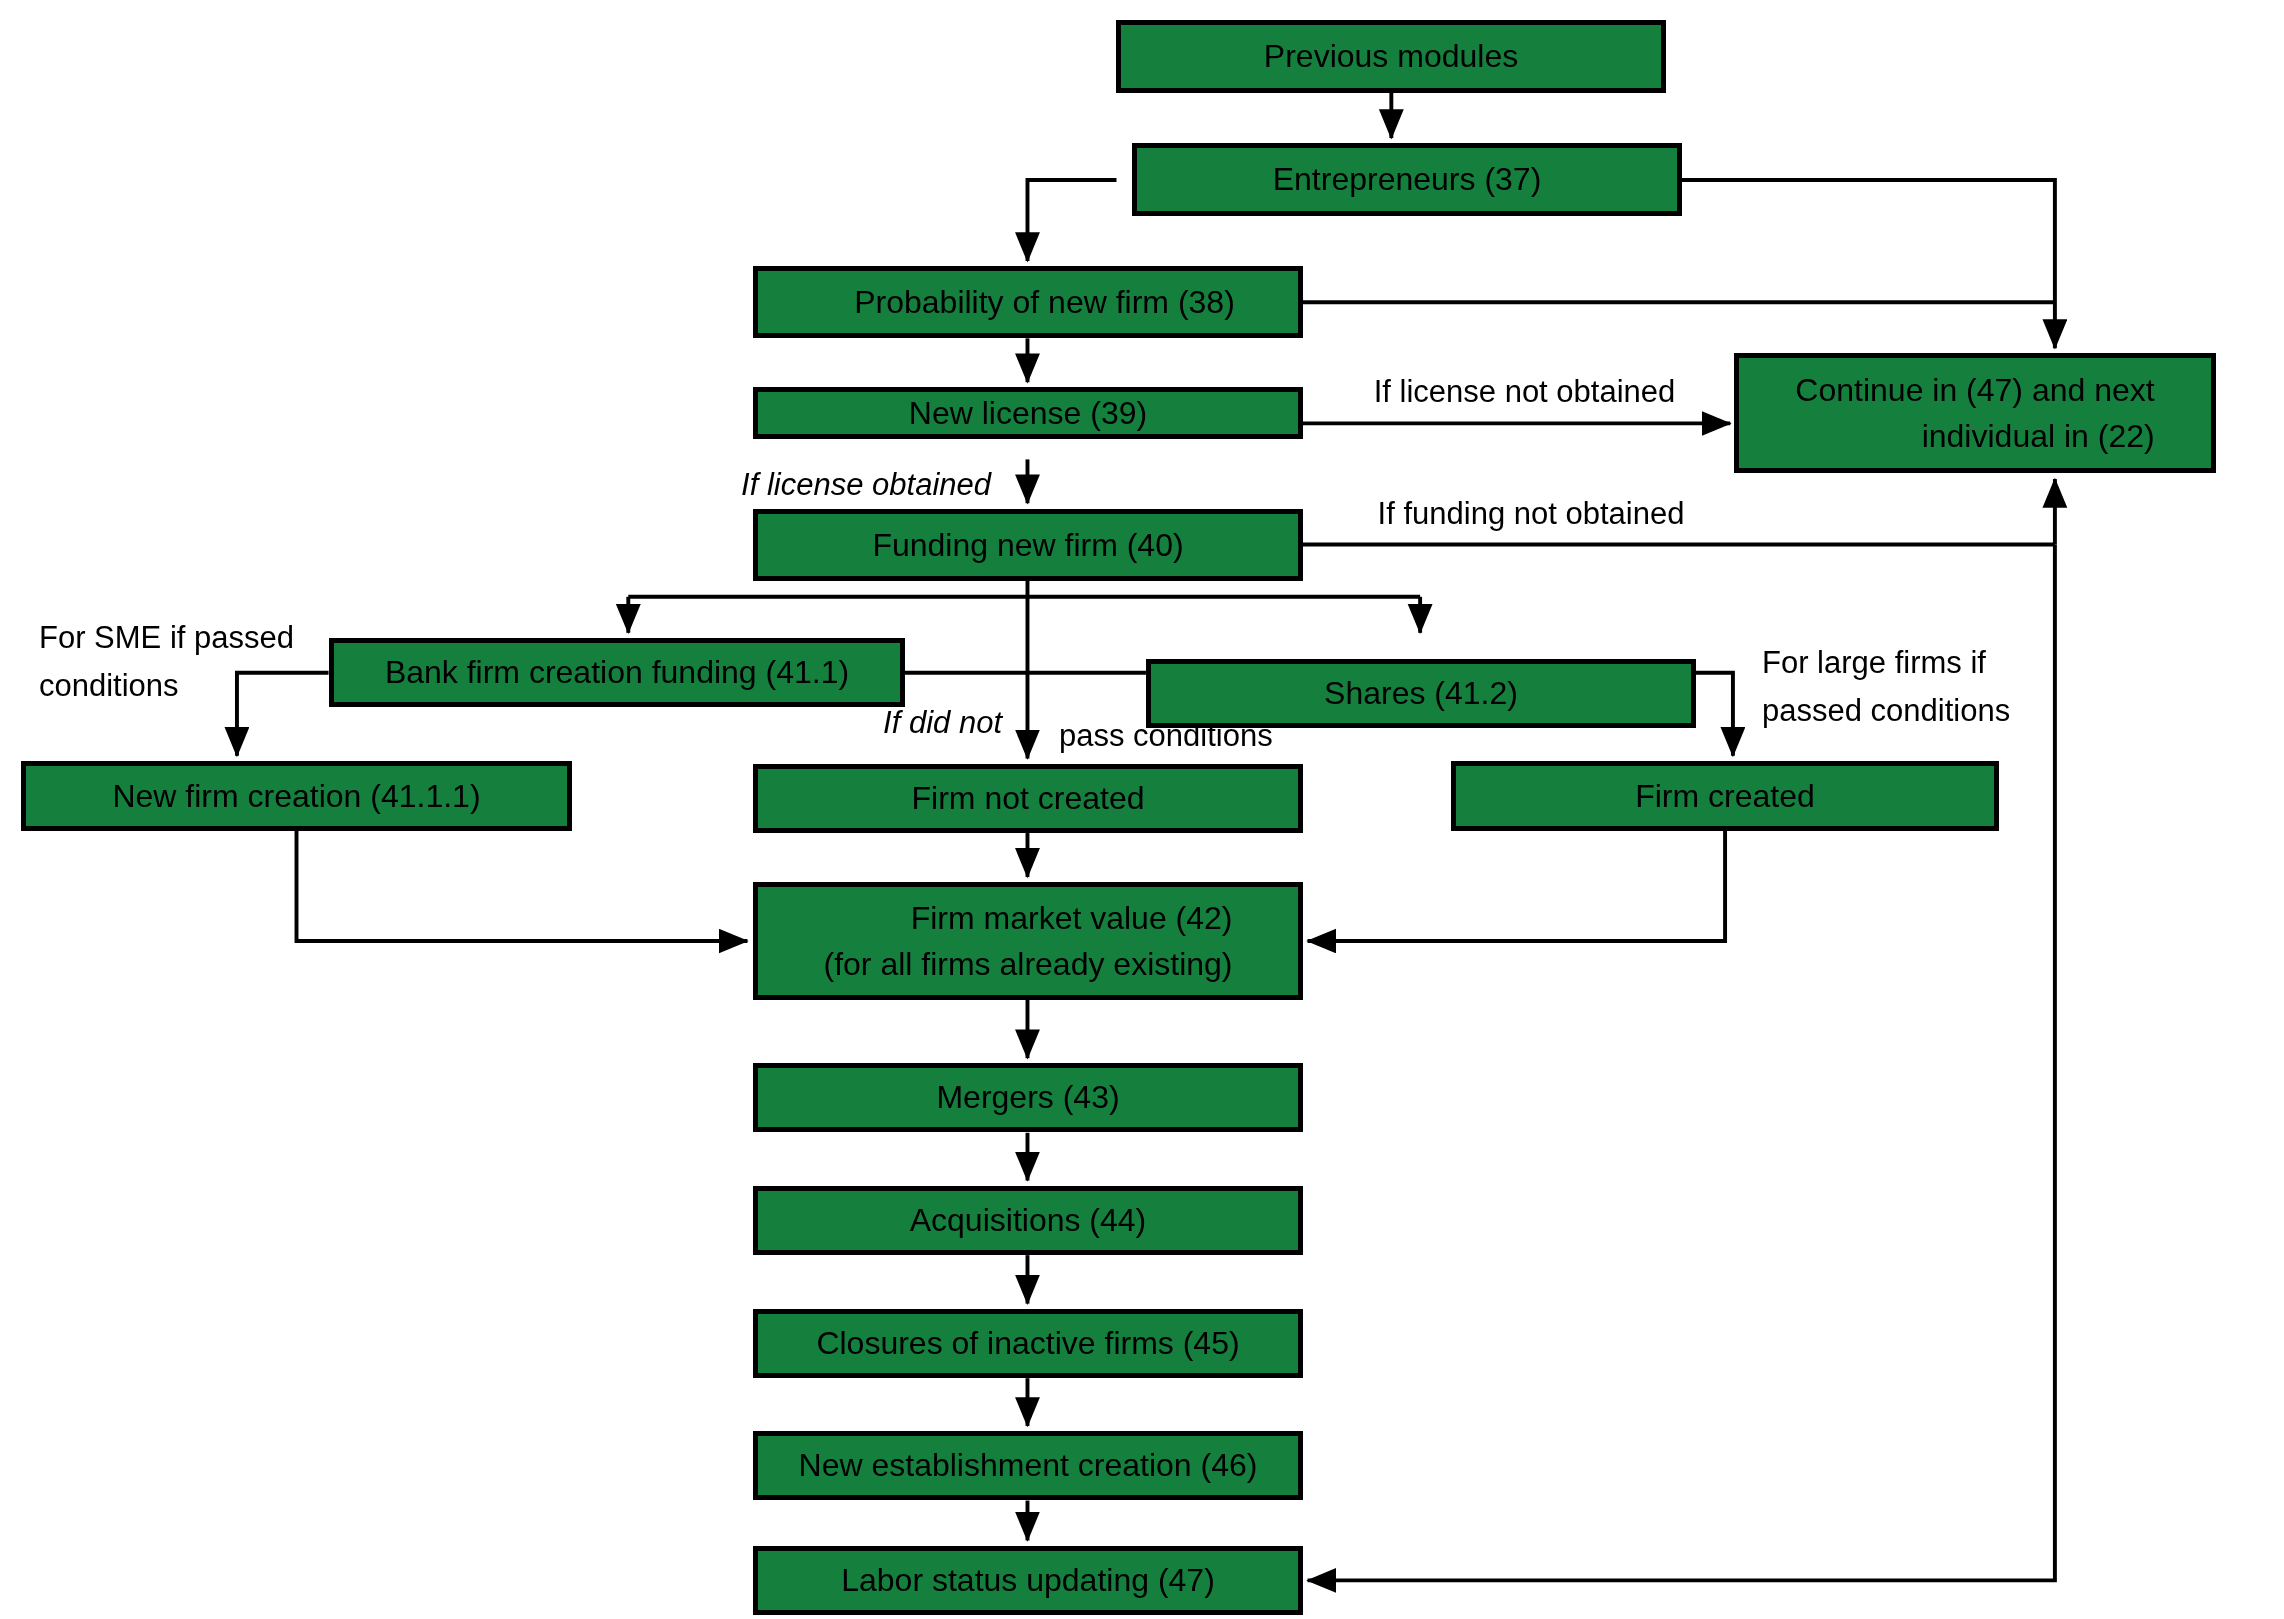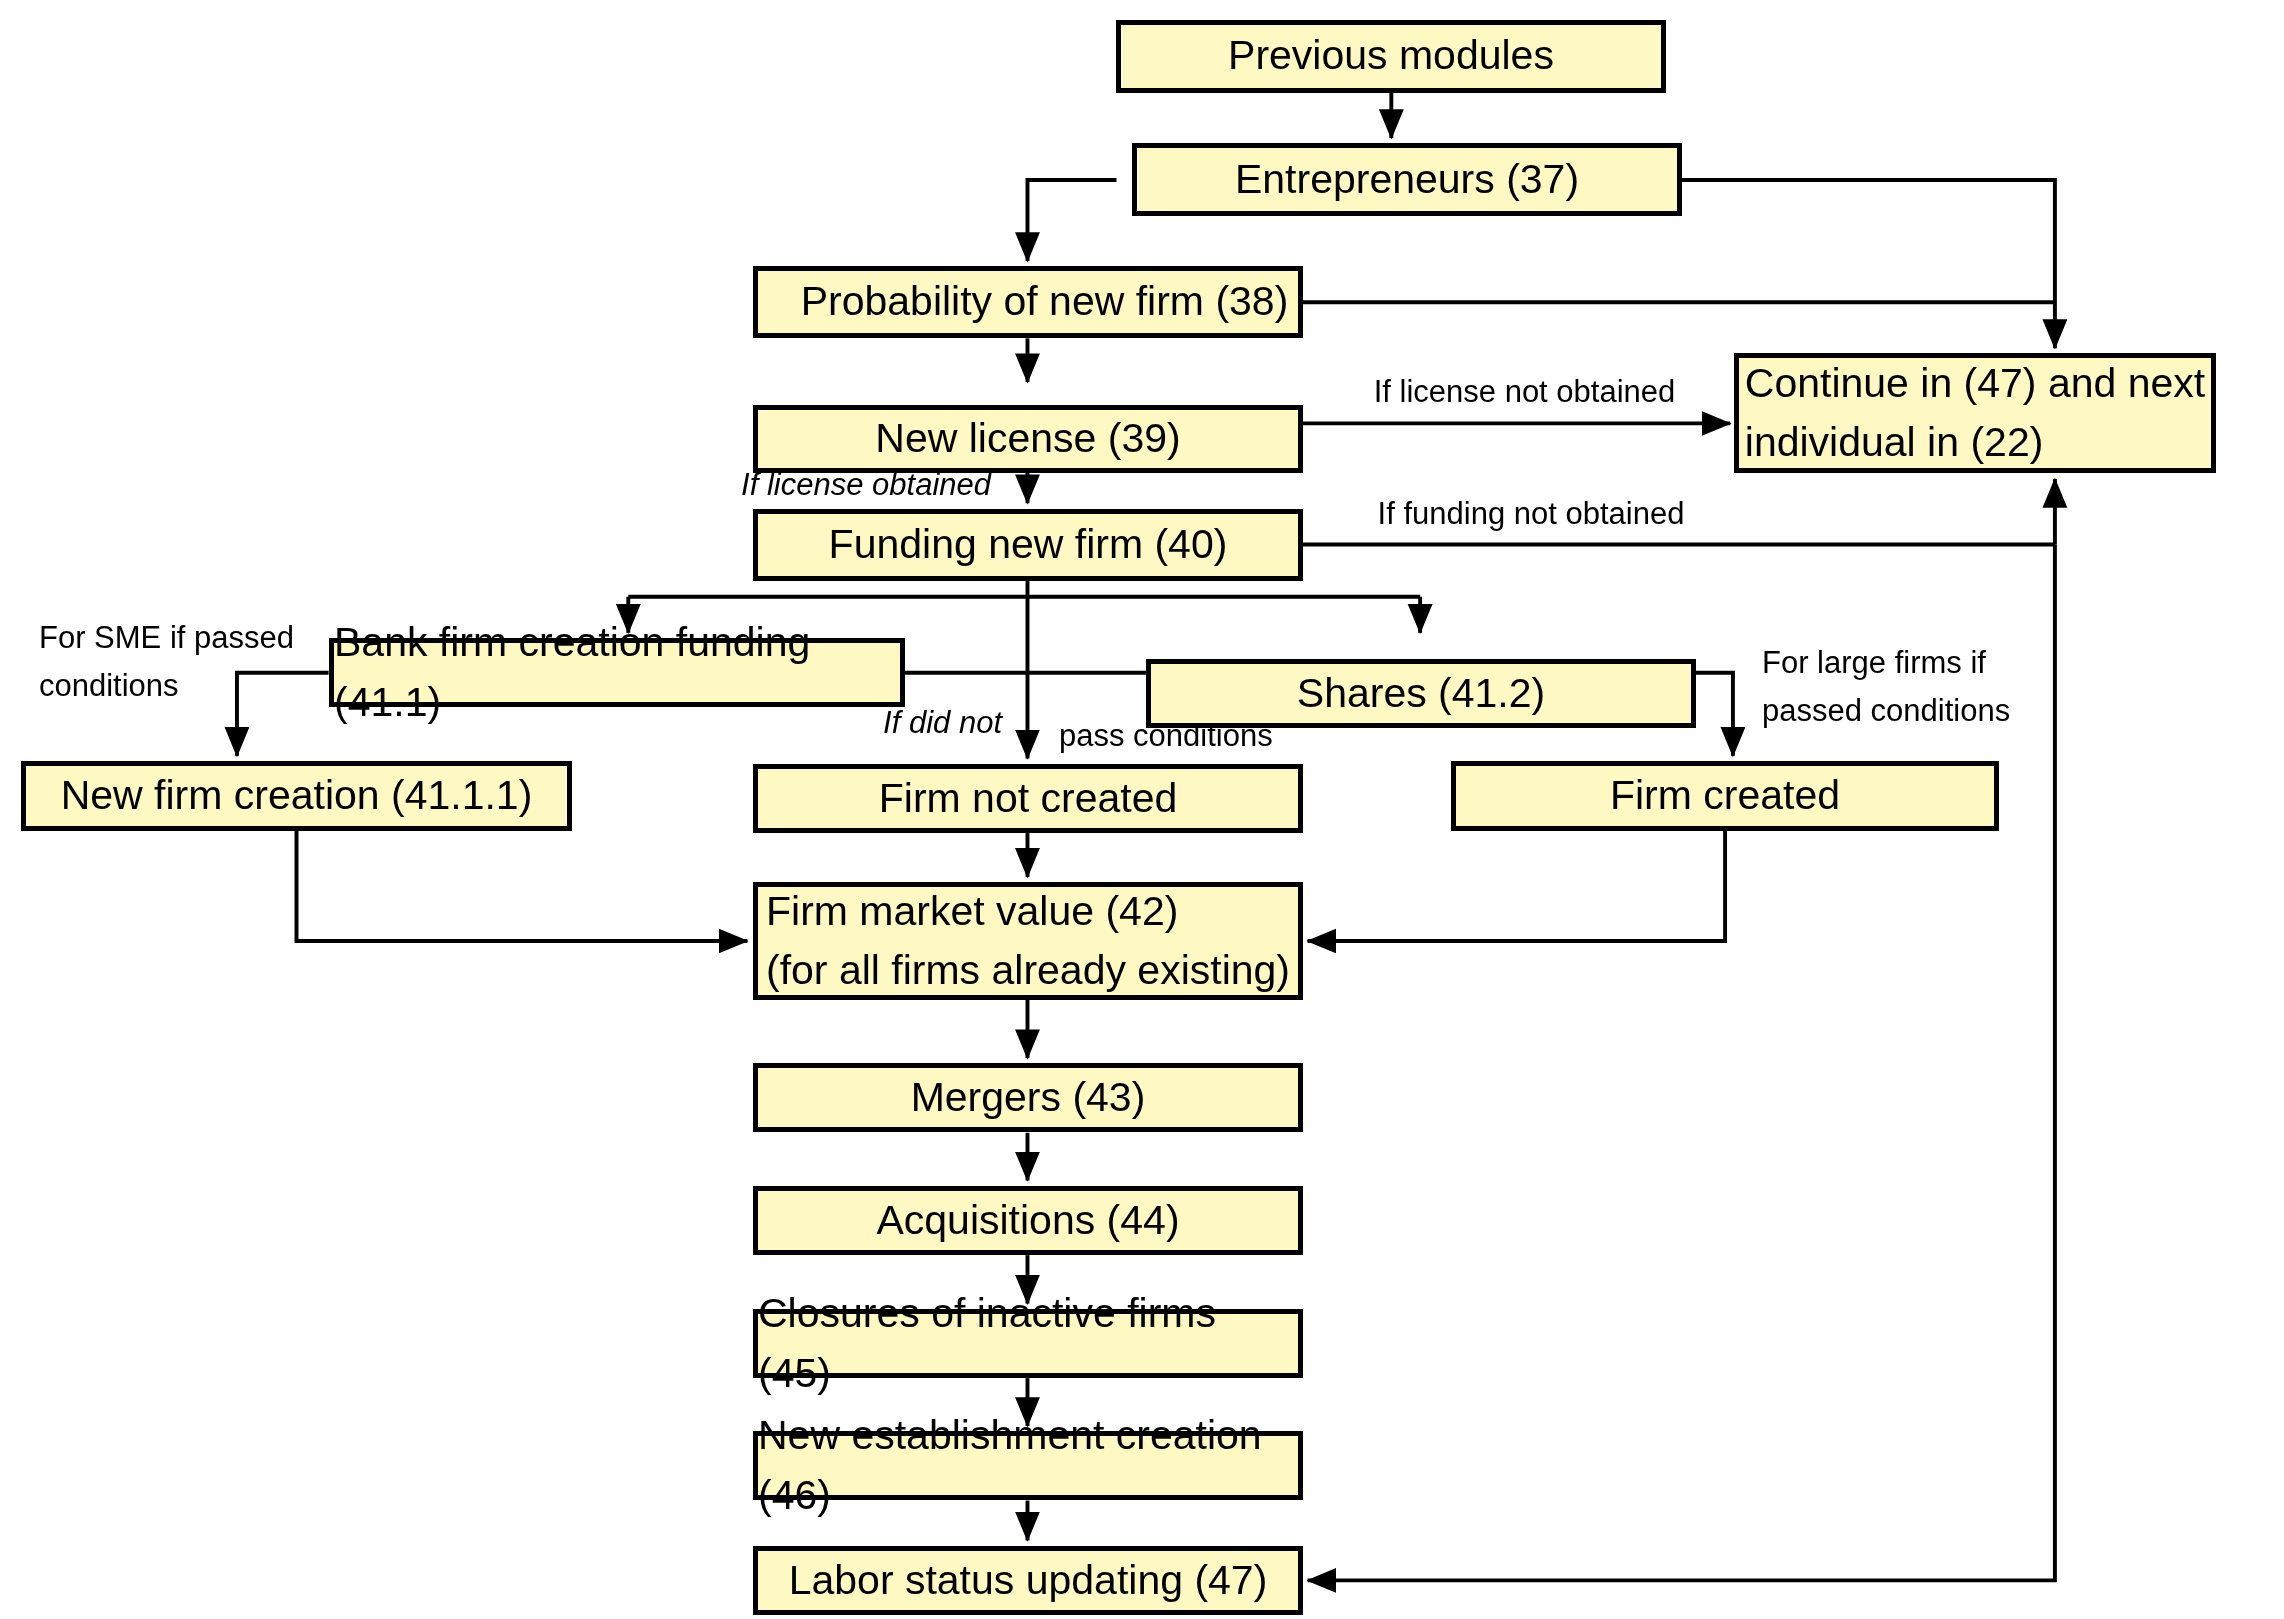--- a/index.html
+++ b/index.html
@@ -18,26 +18,26 @@
   #wires {
     position: absolute;
     left: 0; top: 0;
     width: 2284px;
     height: 1619px;
   }
   .box {
     position: absolute;
     box-sizing: border-box;
     border: 5.2px solid #000000;
-    background: #fef9c3;
+    background: #15803d;
     display: flex;
     align-items: center;
     justify-content: center;
-    text-align: left;
-    font-size: 41px;
+    text-align: right;
+    font-size: 32px;
     line-height: 1.45;
   }
   .box .lines span { display: block; }
   .lbl {
     position: absolute;
     font-size: 31px;
     line-height: 1.55;
     white-space: nowrap;
   }
   .lbl.right { text-align: right; font-style: italic; }
@@ -88,21 +88,21 @@
   </div>
 
   <div class="box" style="left:1116px; top:143px; width:550px; height:73px;margin-left:16px;">
     <span>Entrepreneurs (37)</span>
   </div>
 
   <div class="box" style="left:753px; top:266px; width:550px; height:72px;padding-left:33px;">
     <span>Probability of new firm (38)</span>
   </div>
 
-  <div class="box" style="left:753px; top:387px; width:550px; height:68px;margin-top:18px;">
+  <div class="box" style="left:753px; top:387px; width:550px; height:52px;">
     <span>New license (39)</span>
   </div>
 
   <div class="box" style="left:1734px; top:353px; width:482px; height:120px;">
     <div class="lines">
       <span>Continue in (47) and next</span>
       <span>individual in (22)</span>
     </div>
   </div>
 

